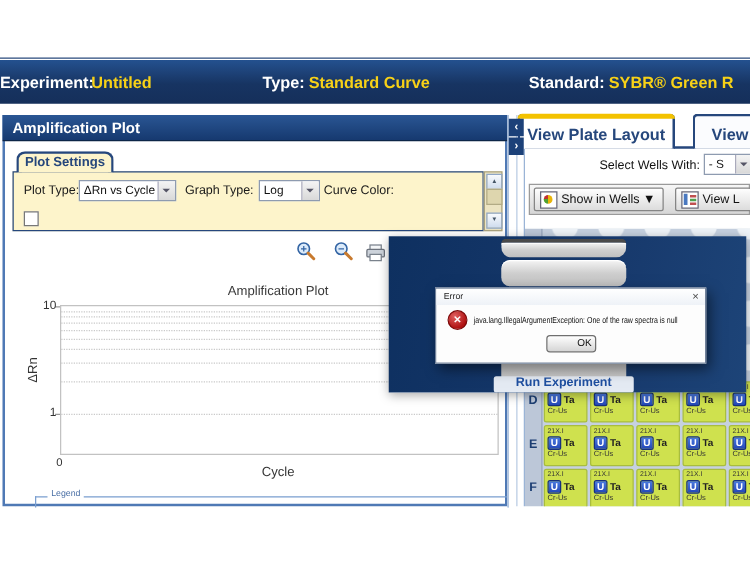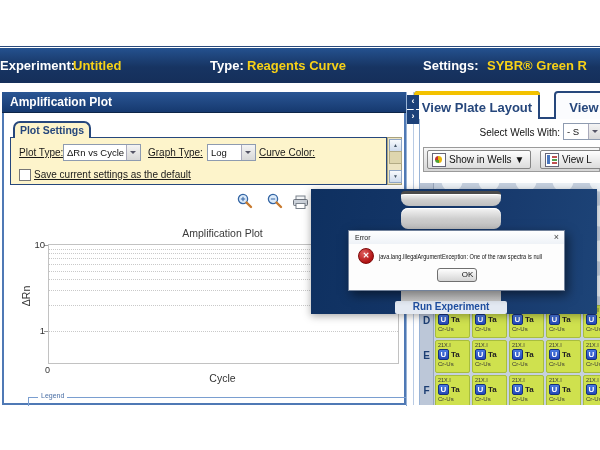--- a/index.html
+++ b/index.html
@@ -11,21 +11,21 @@
     background:linear-gradient(#24518f,#173462 55%,#152f5a);}
   .hlabel,.hvalue{position:absolute;top:10px;font-size:13px;font-weight:bold;white-space:nowrap;}
   .hlabel{color:#ffffff;} .hvalue{color:#f7d117;}
   
   .lpanel{position:absolute;left:2px;top:92px;width:404px;height:313px;border:2px solid #4f79b5;background:#fff;box-sizing:border-box;}
   .lpanel-header{position:absolute;left:2px;top:92px;width:404px;height:21px;box-sizing:border-box;
     background:linear-gradient(#2a5694,#16396f);color:#fff;font-size:12px;font-weight:bold;line-height:21px;padding-left:8px;border-bottom:1px solid #0d2547;}
   .psettings-tab{position:absolute;left:13px;top:121px;width:78px;height:17px;background:#fdf4cb;border:2px solid #26477c;border-bottom:none;
     border-radius:7px 7px 0 0;text-align:center;font-size:10.5px;font-weight:bold;color:#26477c;line-height:15px;z-index:2;box-sizing:border-box;}
   .cream{position:absolute;left:10px;top:137px;width:377px;height:48px;background:#fdf4cb;border:1px solid #26477c;box-sizing:border-box;}
-  .flabel{position:absolute;font-size:10px;color:#1a1a1a;white-space:nowrap;text-decoration:underline;}
+  .flabel{position:absolute;font-size:10px;color:#1a1a1a;white-space:nowrap;}
   .select{position:absolute;height:17px;background:#fff;border:1px solid #8e9bb0;box-sizing:border-box;display:flex;align-items:center;overflow:hidden;}
   .selval{flex:1;font-size:9.5px;padding-left:3px;color:#111;white-space:nowrap;overflow:hidden;}
   .chev{width:13px;align-self:stretch;background:linear-gradient(#f4f4f4,#d8d8d8);border-left:1px solid #aab;position:relative;flex:none;}
   .chev::after{content:"";position:absolute;left:3px;top:6px;border:3px solid transparent;border-top-color:#556;}
   .checkbox{position:absolute;width:10px;height:10px;background:#fff;border:1px solid #777;}
   .scrollv{position:absolute;left:387px;top:137px;width:15px;height:48px;background:#ece4c2;border:1px solid #a9a27f;box-sizing:border-box;}
   .sbtn{position:absolute;left:1px;width:11px;height:11px;background:linear-gradient(#f8fafc,#cfdcee);border:1px solid #8fa6c6;font-size:5px;color:#456;text-align:center;line-height:11px;overflow:hidden;}
   .sthumb{position:absolute;left:1px;top:13px;width:11px;height:11px;background:#ded6ae;border:1px solid #b2ab85;}
   .toolicon{position:absolute;width:18px;height:18px;}
   
@@ -93,43 +93,42 @@
 </head>
 <body>
 
 <div class="screen">
   <div class="topline"></div>
 
   <div class="headerbar">
     <span class="hlabel" style="left:0">Experiment:</span>
     <span class="hvalue" style="left:73px">Untitled</span>
     <span class="hlabel" style="left:210px">Type:</span>
-    <span class="hvalue" style="left:247px">Reagents Curve</span>
-    <span class="hlabel" style="left:423px">Settings:</span>
+    <span class="hvalue" style="left:247px">Standard Curve</span>
+    <span class="hlabel" style="left:423px">Standard:</span>
     <span class="hvalue" style="left:487px">SYBR® Green R</span>
   </div>
 
   <div class="lpanel"></div>
   <div class="lpanel-header">Amplification Plot</div>
 
   <div class="psettings-tab">Plot Settings</div>
   <div class="cream">
     <span class="flabel" style="left:8px;top:9px">Plot Type:</span>
     <div class="select" style="left:52px;top:6px;width:78px">
       <span class="selval">ΔRn vs Cycle</span>
       <span class="chev"></span>
     </div>
     <span class="flabel" style="left:137px;top:9px">Graph Type:</span>
     <div class="select" style="left:196px;top:6px;width:49px">
       <span class="selval">Log</span>
       <span class="chev"></span>
     </div>
     <span class="flabel" style="left:248px;top:9px">Curve Color:</span>
     <span class="checkbox" style="left:8px;top:31px"></span>
-    <span class="flabel" style="left:23px;top:31px">Save current settings as the default</span>
   </div>
   <div class="scrollv">
     <div class="sbtn" style="top:1px">▲</div>
     <div class="sthumb"></div>
     <div class="sbtn" style="bottom:1px">▼</div>
   </div>
 
   <div class="toolicon" style="left:236px;top:192px">
     <svg width="18" height="18" viewBox="0 0 18 18">
       <circle cx="7" cy="7" r="4.6" fill="#dcebfa" stroke="#3465a4" stroke-width="1.3"></circle>

